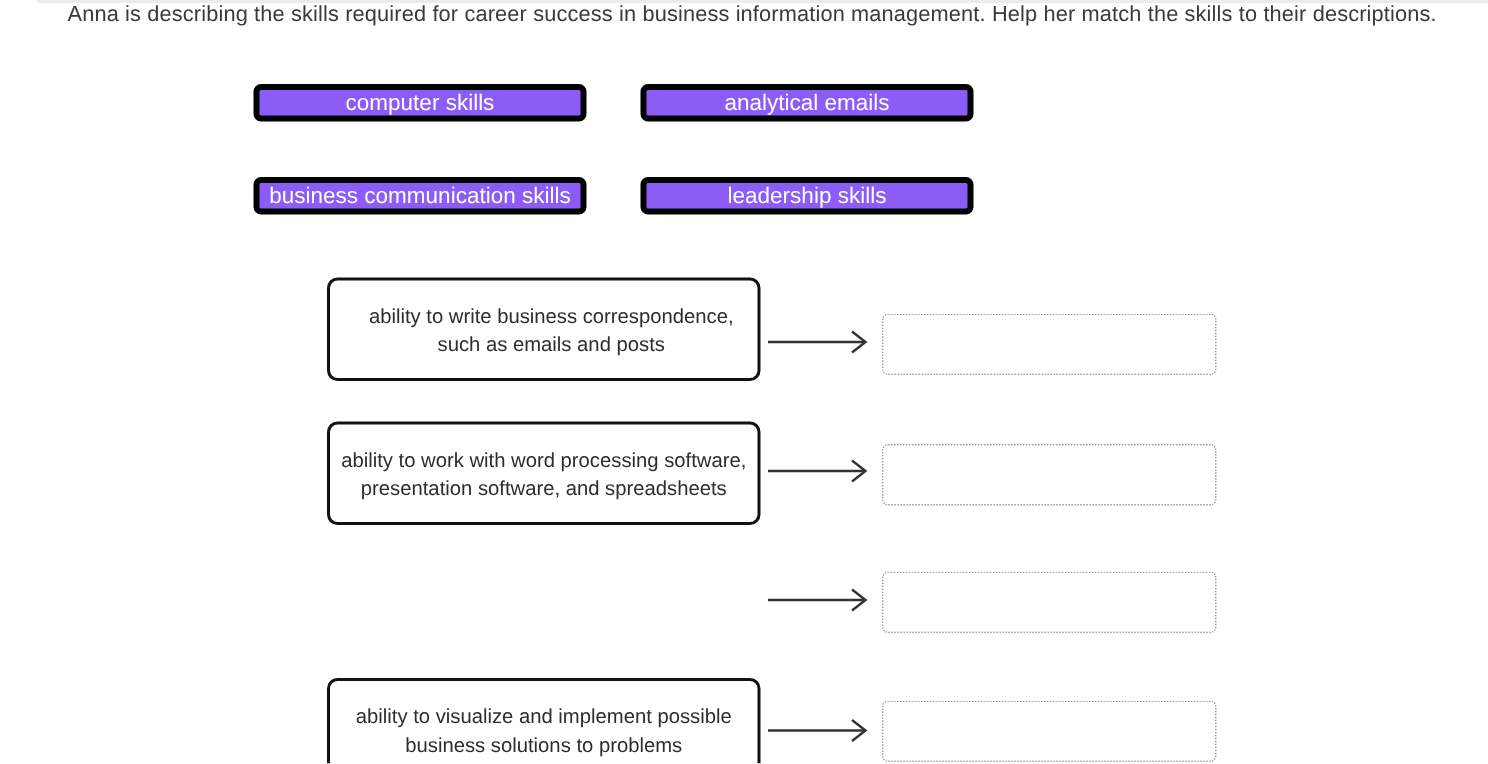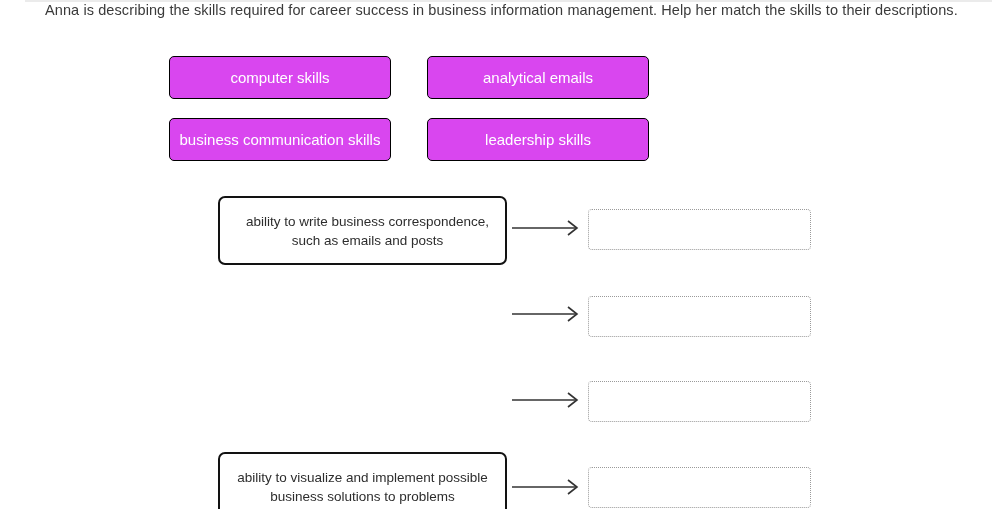--- a/index.html
+++ b/index.html
@@ -28,23 +28,23 @@
     width: 950px;
     font-size: 14.5px;
     line-height: 19px;
     color: #3a3a3a;
     letter-spacing: 0.1px;
   }
 
   .tile {
     position: absolute;
     width: 222px;
-    height: 43px;
-    background: #d946ef;
-    border: 1px solid #000000;
+    height: 25px;
+    background: #8b5cf6;
+    border: 4px solid #000000;
     border-radius: 5px;
     display: flex;
     align-items: center;
     justify-content: center;
     color: #ffffff;
     font-size: 15px;
     cursor: move;
     white-space: nowrap;
   }
   .tile-1 { left: 144px; top: 56px; }
@@ -62,21 +62,21 @@
     border-radius: 7px;
     display: flex;
     align-items: center;
     justify-content: center;
     text-align: center;
     padding: 4px 6px;
     font-size: 13.5px;
     line-height: 19px;
     color: #2d2d2d;
   }
-  .desc-1 { top: 196px; padding-left: 16px; }
+  .desc-1 { top: 185px; padding-left: 16px; }
   .desc-2 { top: 281px; }
   .desc-3 { top: 368px; }
   .desc-4 { top: 452px; }
 
   .arrow {
     position: absolute;
     left: 482px;
     width: 80px;
     height: 20px;
   }
@@ -125,20 +125,23 @@
     <span>ability to write business correspondence, such as emails and posts</span>
   </div>
   <span class="arrow arrow-1">
     <svg width="80" height="20" viewBox="0 0 80 20">
       <line x1="5" y1="10" x2="69" y2="10" stroke="#333333" stroke-width="1.6"></line>
       <polyline points="61,3 70,10 61,17" fill="none" stroke="#333333" stroke-width="1.6"></polyline>
     </svg>
   </span>
   <div class="drop-zone zone-1"></div>
 
+  <div class="desc-box desc-2">
+    <span>ability to work with word processing software, presentation software, and spreadsheets</span>
+  </div>
   <span class="arrow arrow-2">
     <svg width="80" height="20" viewBox="0 0 80 20">
       <line x1="5" y1="10" x2="69" y2="10" stroke="#333333" stroke-width="1.6"></line>
       <polyline points="61,3 70,10 61,17" fill="none" stroke="#333333" stroke-width="1.6"></polyline>
     </svg>
   </span>
   <div class="drop-zone zone-2"></div>
 
   <span class="arrow arrow-3">
     <svg width="80" height="20" viewBox="0 0 80 20">

